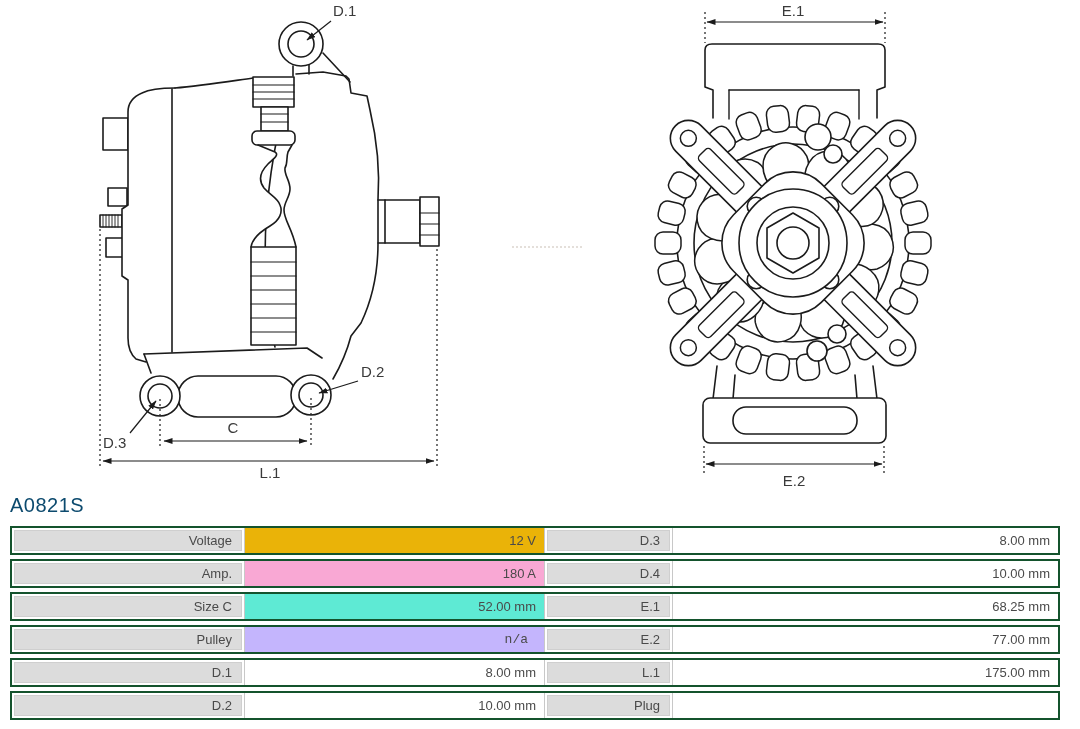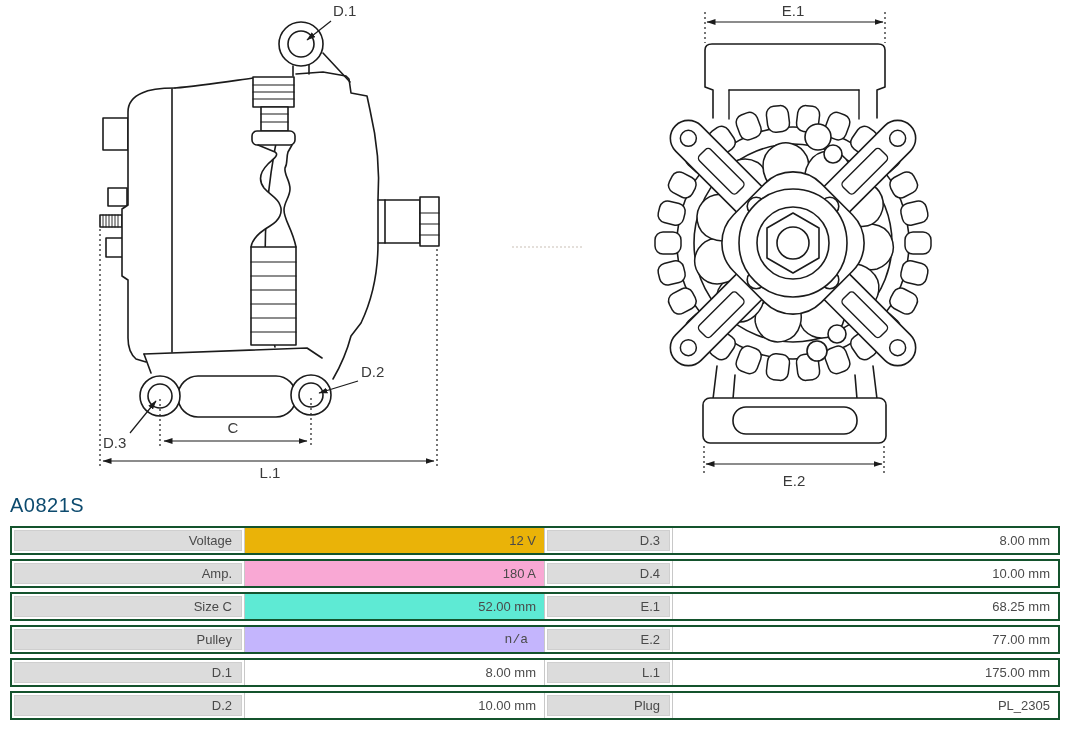--- a/index.html
+++ b/index.html
@@ -300,16 +300,15 @@
   </div>
 
   <div class="spec-row">
     <div class="cell cell-label w1">
         <span class="label-inner">D.2</span>
       </div>
     <div class="cell cell-value w2 cell-label" style="background:#fff;padding:0 8px 0 0;">10.00 mm</div>
     <div class="cell cell-label w3">
         <span class="label-inner">Plug</span>
       </div>
-    <div class="cell cell-value w4">PL_2305</div>
   </div>
 
 </div>
 
 </body></html>

